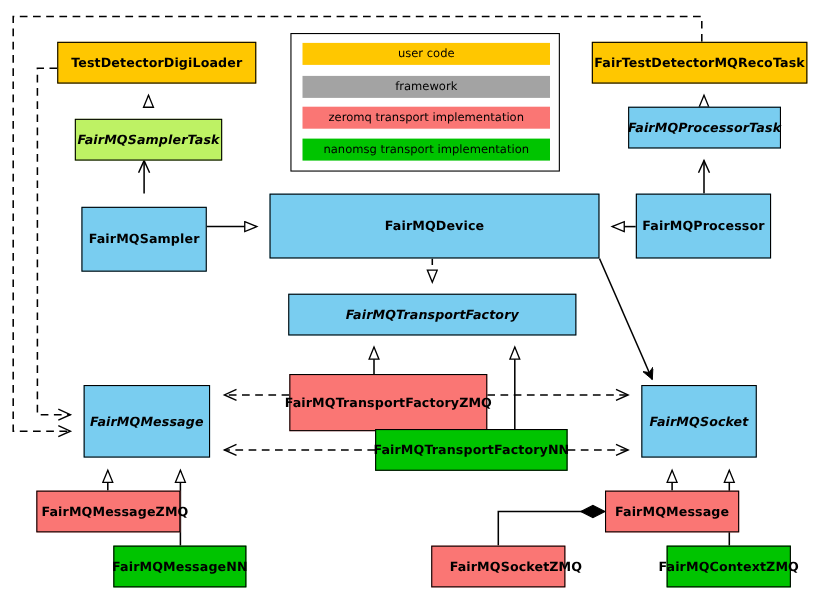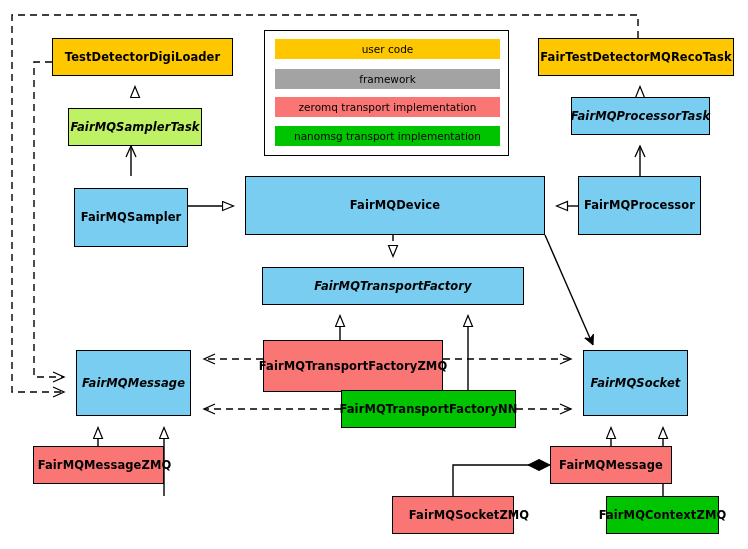--- a/index.html
+++ b/index.html
@@ -145,20 +145,23 @@
   </div>
 
   <div class="node italic" style="left:583px;top:350px;width:105px;height:66px;background:#79CDF0;">
     <span>FairMQSocket</span>
   </div>
 
   <div class="node" style="left:33px;top:446px;width:131px;height:38px;background:#FA7674;padding-left:12px;">
     <span>FairMQMessageZMQ</span>
   </div>
 
+  <div class="node" style="left:103px;top:496px;width:121px;height:38px;background:#00C400;">
+    <span>FairMQMessageNN</span>
+  </div>
 
   <div class="node" style="left:550px;top:446px;width:122px;height:38px;background:#FA7674;">
     <span>FairMQMessage</span>
   </div>
 
   <div class="node" style="left:606px;top:496px;width:113px;height:38px;background:#00C400;">
     <span>FairMQContextZMQ</span>
   </div>
 
   <div class="node" style="left:392px;top:496px;width:122px;height:38px;background:#FA7674;padding-left:32px;">

